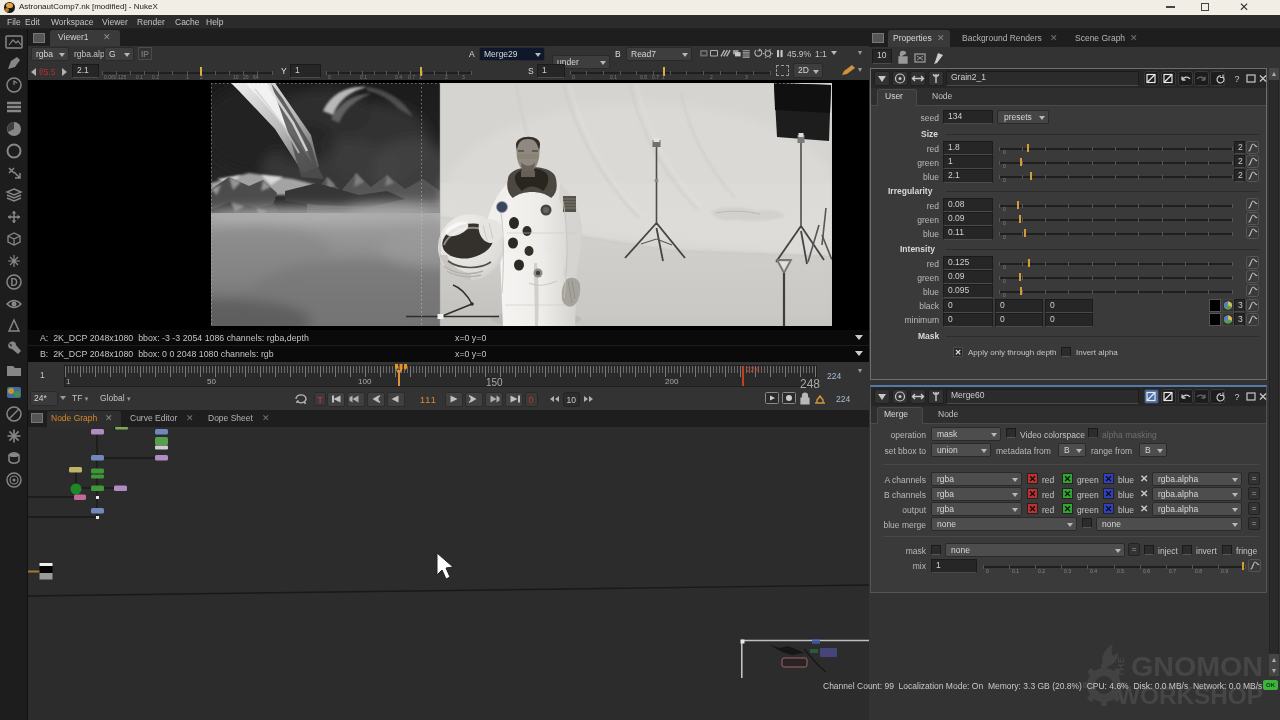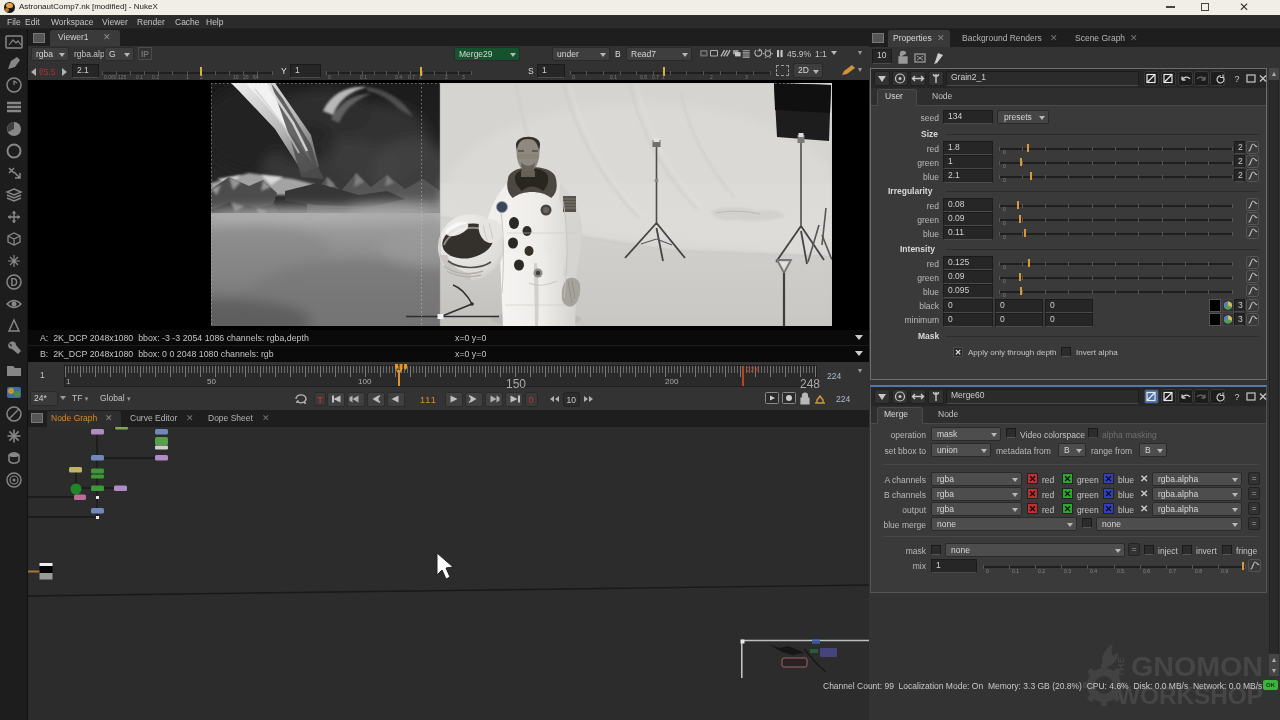--- a/index.html
+++ b/index.html
@@ -89,22 +89,22 @@
 <div class="abs" style="left:33px;top:33px;width:12px;height:10px;background:#555;border:1px solid #777"></div>
 <div class="abs" style="left:50px;top:30px;width:70px;height:16px;background:#3a3a3a;border-radius:3px 3px 0 0"></div>
 <div class="abs t" style="left:58px;top:32px;color:#d0d0d0">Viewer1</div>
 <div class="abs" style="left:103px;top:32px;color:#909090;font-size:9px">✕</div>
 
 <div class="abs dd" style="left:31px;top:47px;width:38px;height:14px;background:#3e3e3e"><span style="padding-left:4px">rgba</span><span class="dda"></span></div>
 <div class="abs t" style="left:74px;top:49px">rgba.alp</div>
 <div class="abs dd" style="left:104px;top:47px;width:30px;height:14px;background:#3e3e3e"><span style="padding-left:4px">G</span><span class="dda"></span></div>
 <div class="abs" style="left:138px;top:47px;width:14px;height:13px;border:1px solid #4a4a4a;color:#707070;font-size:8.5px;text-align:center;line-height:12px;font-weight:bold">IP</div>
 <div class="abs t" style="left:469px;top:49px;color:#ddd">A</div>
-<div class="abs dd" style="left:454px;top:47px;width:66px;height:14px;background:#14532d"><span style="padding-left:4px">Merge29</span><span class="dda"></span></div>
-<div class="abs dd" style="left:552px;top:47px;width:58px;height:14px;background:#3e3e3e"><span style="padding-left:4px">under</span><span class="dda"></span></div>
+<div class="abs dd" style="left:479px;top:47px;width:66px;height:14px;background:#0f172a"><span style="padding-left:4px">Merge29</span><span class="dda"></span></div>
+<div class="abs dd" style="left:552px;top:55px;width:58px;height:14px;background:#3e3e3e"><span style="padding-left:4px">under</span><span class="dda"></span></div>
 <div class="abs t" style="left:615px;top:49px;color:#ddd">B</div>
 <div class="abs dd" style="left:626px;top:47px;width:66px;height:14px;background:#3e3e3e"><span style="padding-left:4px">Read7</span><span class="dda"></span></div>
 <div class="abs" id="vicons1" style="left:700px;top:48px;transform:scale(0.7);transform-origin:0 0"><svg width="90" height="16" viewBox="0 0 90 16">
         <rect x="0" y="3" width="11" height="9" rx="1" fill="#6a6a6a"></rect>
         <rect x="2.5" y="5.5" width="6" height="4" fill="#333"></rect>
         <rect x="15" y="3.5" width="10" height="8" rx="1" fill="none" stroke="#b0b0b0" stroke-width="1.5"></rect>
         <path d="M30 12 l5 -9 M34 12 l5 -9 M38 12 l5 -9" stroke="#b0b0b0" stroke-width="2"></path>
         <rect x="47" y="3" width="8" height="6" fill="#999"></rect>
         <rect x="50" y="6" width="8" height="6" fill="#c8c8c8"></rect>
         <path d="M61 4 h10 M61 7 h10 M61 10 h10 M61 13 h10" stroke="#b0b0b0" stroke-width="1.6"></path>
@@ -450,21 +450,21 @@
 <div class="abs" style="left:869px;top:29px;width:411px;height:691px;background:#333" id="rpanel"></div>
 
 <div class="abs t" style="left:40px;top:370px">1</div>
 <div class="abs" style="left:64px;top:365px;width:753px;height:22px;background:#2a2a2a;border:1px solid #1f1f1f;overflow:hidden">
 <div class="abs" style="left:0;top:0;width:753px;height:7px;background:repeating-linear-gradient(90deg,#6a6a6a 0px,#6a6a6a 1px,transparent 1px,transparent 3px)"></div>
 <div class="abs" style="left:0;top:0;width:753px;height:11px;background:repeating-linear-gradient(90deg,#787878 0px,#787878 1px,transparent 1px,transparent 15px)"></div>
 </div>
 <div class="abs" style="left:66px;top:377px;font-size:8px;color:#aaa">1</div>
 <div class="abs" style="left:207px;top:377px;font-size:8px;color:#aaa">50</div>
 <div class="abs" style="left:358px;top:377px;font-size:8px;color:#aaa">100</div>
-<div class="abs" style="left:506px;top:377px;font-size:12px;color:#aaa">150</div>
+<div class="abs" style="left:486px;top:377px;font-size:10px;color:#aaa">150</div>
 <div class="abs" style="left:665px;top:377px;font-size:8px;color:#aaa">200</div>
 <div class="abs" style="left:800px;top:377px;font-size:12px;color:#aaa">248</div>
 <svg class="abs" style="left:393px;top:364px" width="16" height="12" viewBox="0 0 16 12">
       <g fill="#e8941e">
         <path d="M2 0 h3 v4 l-1.5 2 -1.5 -2 z"></path>
         <path d="M6.5 0 h3 v5 l-1.5 2 -1.5 -2 z"></path>
         <path d="M11 0 h3 v4 l-1.5 2 -1.5 -2 z"></path>
       </g>
     </svg>
 <div class="abs" style="left:398px;top:371px;width:2px;height:15px;background:#e09136"></div>

